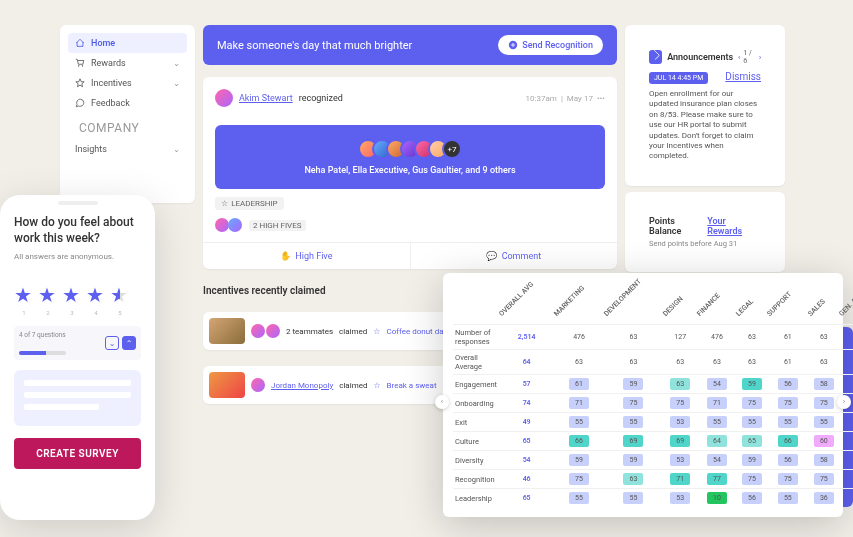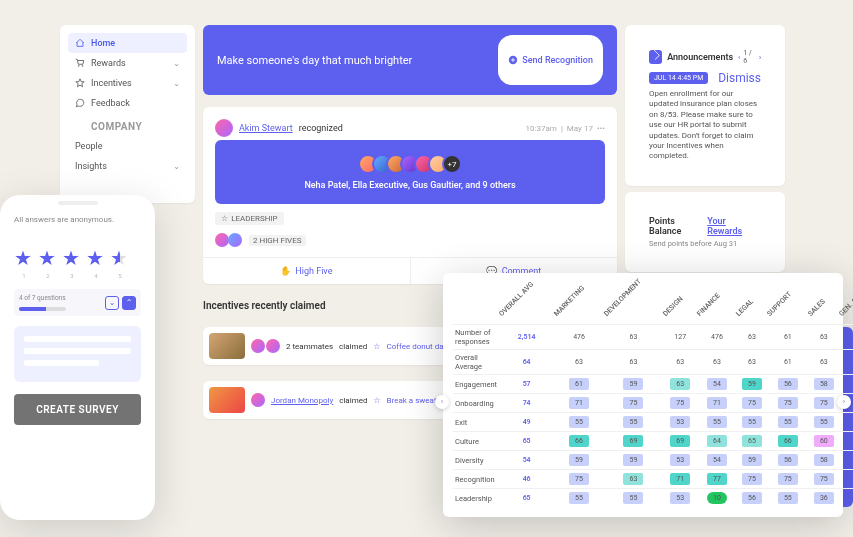--- a/index.html
+++ b/index.html
@@ -2,27 +2,27 @@
 <html><head>
 <meta charset="utf-8">
 <style>
 *{box-sizing:border-box;margin:0;padding:0;font-family:-apple-system,BlinkMacSystemFont,'Segoe UI',Roboto,sans-serif}
 body{background:#f2efe9;width:853px;height:537px;position:relative;overflow:hidden;font-size:10px;color:#333}
 .main-app{position:absolute;top:25px;left:60px;width:725px;height:450px;background:#f2efe9;display:flex;gap:8px}
 .sidebar{background:#fff;border-radius:6px;width:135px;padding:8px;flex-shrink:0;box-shadow:0 1px 2px rgba(0,0,0,.05);height:178px}
 .nav-item{display:flex;align-items:center;gap:6px;padding:5px 7px;border-radius:4px;font-size:9px;cursor:pointer;color:#555}
 .nav-item.active{background:#eef0ff;color:#4a5ae8;font-weight:500}
 .nav-item .chev{margin-left:auto;font-size:8px;color:#999}
-.nav-section-label{font-size:10px;color:#999;letter-spacing:.5px;margin:8px 23px 4px;font-weight:700}
+.nav-section-label{font-size:12px;color:#999;letter-spacing:.5px;margin:8px 11px 4px;font-weight:400}
 .center{flex:1;display:flex;flex-direction:column;gap:12px;min-width:0}
 .banner{background:#5d5fef;border-radius:6px;padding:10px 14px;display:flex;align-items:center;justify-content:space-between}
 .banner-text{color:#fff;font-size:11px}
-.send-btn{background:#fff;border:none;border-radius:14px;padding:20px 10px;font-size:9px;color:#5d5fef;font-weight:500;display:flex;align-items:center;gap:4px;cursor:pointer}
+.send-btn{background:#fff;border:none;border-radius:14px;padding:5px 10px;font-size:9px;color:#5d5fef;font-weight:500;display:flex;align-items:center;gap:4px;cursor:pointer}
 .feed-card{background:#fff;border-radius:6px;padding:12px;box-shadow:0 1px 2px rgba(0,0,0,.05)}
-.feed-head{display:flex;align-items:center;gap:6px;font-size:9px;margin-bottom:3px}
+.feed-head{display:flex;align-items:center;gap:6px;font-size:9px;margin-bottom:18px}
 .avatar{width:18px;height:18px;border-radius:50%;background:linear-gradient(135deg,#f6a,#a6f);flex-shrink:0}
 .avatar.sm{width:14px;height:14px}
 .link{color:#5d5fef;text-decoration:underline;cursor:pointer}
 .meta{margin-left:auto;color:#aaa;font-size:8px;display:flex;gap:4px;align-items:center}
 .recognition-box{background:#5d5fef;border-radius:6px;padding:14px;text-align:center;color:#fff;font-size:9px;margin-bottom:8px}
 .avatar-row{display:flex;justify-content:center;margin-bottom:6px}
 .avatar-row .av{width:20px;height:20px;border-radius:50%;border:2px solid #5d5fef;margin-left:-6px;background:linear-gradient(135deg,#fa6,#f66)}
 .avatar-row .av:first-child{margin-left:0}
 .av-more{width:20px;height:20px;border-radius:50%;border:2px solid #5d5fef;margin-left:-6px;background:#333;color:#fff;font-size:8px;display:flex;align-items:center;justify-content:center}
 .tag{display:inline-flex;align-items:center;gap:3px;background:#f2f2f2;border-radius:3px;padding:2px 6px;font-size:8px;color:#666;margin-bottom:8px}
@@ -35,21 +35,21 @@
 .inc-img{width:36px;height:26px;border-radius:4px;background:linear-gradient(135deg,#d4a574,#8a6d3b);flex-shrink:0}
 .inc-img.b{background:linear-gradient(135deg,#e94,#e44)}
 .right-col{width:160px;display:flex;flex-direction:column;gap:6px;flex-shrink:0}
 .panel{background:#fff;border-radius:6px;padding:24px;box-shadow:0 1px 2px rgba(0,0,0,.05)}
 .panel-head{display:flex;align-items:center;gap:5px;font-size:9px;font-weight:600;margin-bottom:6px}
 .logo{width:14px;height:14px;background:#5d5fef;border-radius:3px;position:relative}
 .logo::after{content:'';position:absolute;inset:3px;border:1.5px solid #fff;border-radius:1px;border-top:none;border-left:none;transform:rotate(-45deg) translate(1px,-2px)}
 .pager{margin-left:auto;display:flex;align-items:center;gap:3px;font-size:7px;color:#5d5fef}
 .pager span{color:#888}
 .badge-date{background:#5d5fef;color:#fff;font-size:7px;padding:2px 5px;border-radius:3px;display:inline-block}
-.dismiss{float:right;color:#5d5fef;font-size:12px;cursor:pointer}
+.dismiss{float:right;color:#5d5fef;font-size:10px;text-decoration:underline;cursor:pointer}
 .panel-body{font-size:8px;color:#555;line-height:1.3;margin-top:5px;clear:both}
 .celeb-badge{background:#5d5fef;color:#fff;font-size:7px;padding:1px 4px;border-radius:3px;display:inline-flex;gap:2px;align-items:center}
 .celeb-avs{display:flex;margin-top:6px}
 .celeb-avs .av{width:16px;height:16px;border-radius:50%;margin-left:-4px;border:1.5px solid #fff;background:linear-gradient(135deg,#6af,#a6f)}
 .celeb-avs .av:first-child{margin-left:0}
 .points-head{display:flex;justify-content:flex-end;font-size:9px;font-weight:600}
 .points-sub{font-size:7.5px;color:#888;margin-top:3px}
 
 .chart-card{position:absolute;bottom:20px;right:10px;width:400px;background:#fff;border-radius:6px;padding:10px;box-shadow:0 8px 40px rgba(0,0,0,.2);z-index:20}
 .chart-shadow{position:absolute;bottom:30px;right:0;width:360px;height:180px;background:#5d5fef;border-radius:6px;z-index:15}
@@ -72,21 +72,21 @@
 .star{width:20px;height:20px;color:#5d5fef;font-size:20px;line-height:1}
 .star.half{background:linear-gradient(90deg,#5d5fef 50%,#ddd 50%);-webkit-background-clip:text;background-clip:text;-webkit-text-fill-color:transparent}
 .star-nums{display:flex;gap:4px;font-size:6px;color:#bbb;margin-bottom:10px}
 .star-nums span{width:20px;text-align:center}
 .prog-row{display:flex;align-items:center;gap:4px;font-size:6.5px;color:#888;background:#f7f7fb;padding:5px;border-radius:4px}
 .prog-bar{flex:1;max-width:50px;height:4px;background:#ddd;border-radius:2px;overflow:hidden;margin-right:auto}
 .prog-fill{height:100%;background:#5d5fef;width:57%}
 .nav-btn{width:14px;height:14px;border:1px solid #5d5fef;border-radius:3px;color:#5d5fef;font-size:8px;display:flex;align-items:center;justify-content:center;cursor:pointer}
 .placeholder-block{background:#eef0ff;border-radius:6px;padding:10px;margin-top:10px}
 .ph-line{height:6px;background:#fff;border-radius:2px;margin-bottom:6px}
-.create-btn{background:#737373;color:#fff;border:none;border-radius:4px;padding:10px;width:100%;font-size:10px;font-weight:600;letter-spacing:.5px;margin-top:12px;cursor:pointer}
+.create-btn{background:#be185d;color:#fff;border:none;border-radius:4px;padding:10px;width:100%;font-size:10px;font-weight:600;letter-spacing:.5px;margin-top:12px;cursor:pointer}
 .icon{width:10px;height:10px;display:inline-block}
 </style>
 </head>
 <body>
 
 <div class="main-app">
   <div class="sidebar">
     <div class="nav-item active">
       <svg class="icon" viewBox="0 0 24 24" fill="none" stroke="currentColor" stroke-width="2">
           <path d="M3 12l9-9 9 9M5 10v10h14V10"></path>
@@ -107,23 +107,20 @@
       <span>Incentives</span>
       <span class="chev">⌄</span>
     </div>
     <div class="nav-item">
       <svg class="icon" viewBox="0 0 24 24" fill="none" stroke="currentColor" stroke-width="2">
           <path d="M21 11.5a8.38 8.38 0 01-.9 3.8 8.5 8.5 0 01-7.6 4.7 8.38 8.38 0 01-3.8-.9L3 21l1.9-5.7a8.38 8.38 0 01-.9-3.8 8.5 8.5 0 014.7-7.6 8.38 8.38 0 013.8-.9h.5a8.48 8.48 0 018 8v.5z"></path>
         </svg>
       <span>Feedback</span>
     </div>
     <div class="nav-section-label">COMPANY</div>
-    <div class="nav-item">
-        <span>People</span>
-      </div>
     <div class="nav-item">
         <span>Insights</span>
         <span class="chev">⌄</span>
       </div>
   </div>
 
   <div class="center">
     <div class="banner">
       <span class="banner-text">Make someone's day that much brighter</span>
       <button class="send-btn">
@@ -331,50 +328,51 @@
           <td><span class="cell" style="background: rgb(199, 207, 251);">75</span></td>
           <td><span class="cell" style="background: rgb(199, 207, 251);">75</span></td>
           <td></td>
         </tr>
         <tr>
           <td>Leadership</td>
           <td>65</td>
           <td><span class="cell" style="background: rgb(199, 207, 251);">55</span></td>
           <td><span class="cell" style="background: rgb(199, 207, 251);">55</span></td>
           <td><span class="cell" style="background: rgb(199, 207, 251);">53</span></td>
-          <td><span class="cell" style="background: #22c55e; border-radius: 6px;">10</span></td>
+          <td><span class="cell" style="background: #22c55e;">10</span></td>
           <td><span class="cell" style="background: rgb(199, 207, 251);">56</span></td>
           <td><span class="cell" style="background: rgb(199, 207, 251);">55</span></td>
           <td><span class="cell" style="background: rgb(199, 207, 251);">36</span></td>
           <td></td>
         </tr>
       </tbody>
   </table>
 </div>
 
 <div class="phone">
   <div class="notch"></div>
+  <div class="survey-q">How do you feel about work this week?</div>
   <div class="survey-note">All answers are anonymous.</div>
   <div class="stars">
     <span class="star">★</span>
     <span class="star">★</span>
     <span class="star">★</span>
     <span class="star">★</span>
     <span class="star half">★</span>
   </div>
   <div class="star-nums">
       <span>1</span>
       <span>2</span>
       <span>3</span>
       <span>4</span>
       <span>5</span>
     </div>
   <div class="prog-row">
     <div>
-    <div style="margin-bottom:5px">4 of 7 questions</div>
+    <div style="margin-bottom:12px">4 of 7 questions</div>
     <div class="prog-bar">
           <div class="prog-fill"></div>
         </div>
     </div>
     <div style="margin-left:auto;display:flex;gap:3px">
     <div class="nav-btn">⌄</div>
     <div class="nav-btn" style="background:#5d5fef;color:#fff">⌃</div>
     </div>
   </div>
   <div class="placeholder-block">

